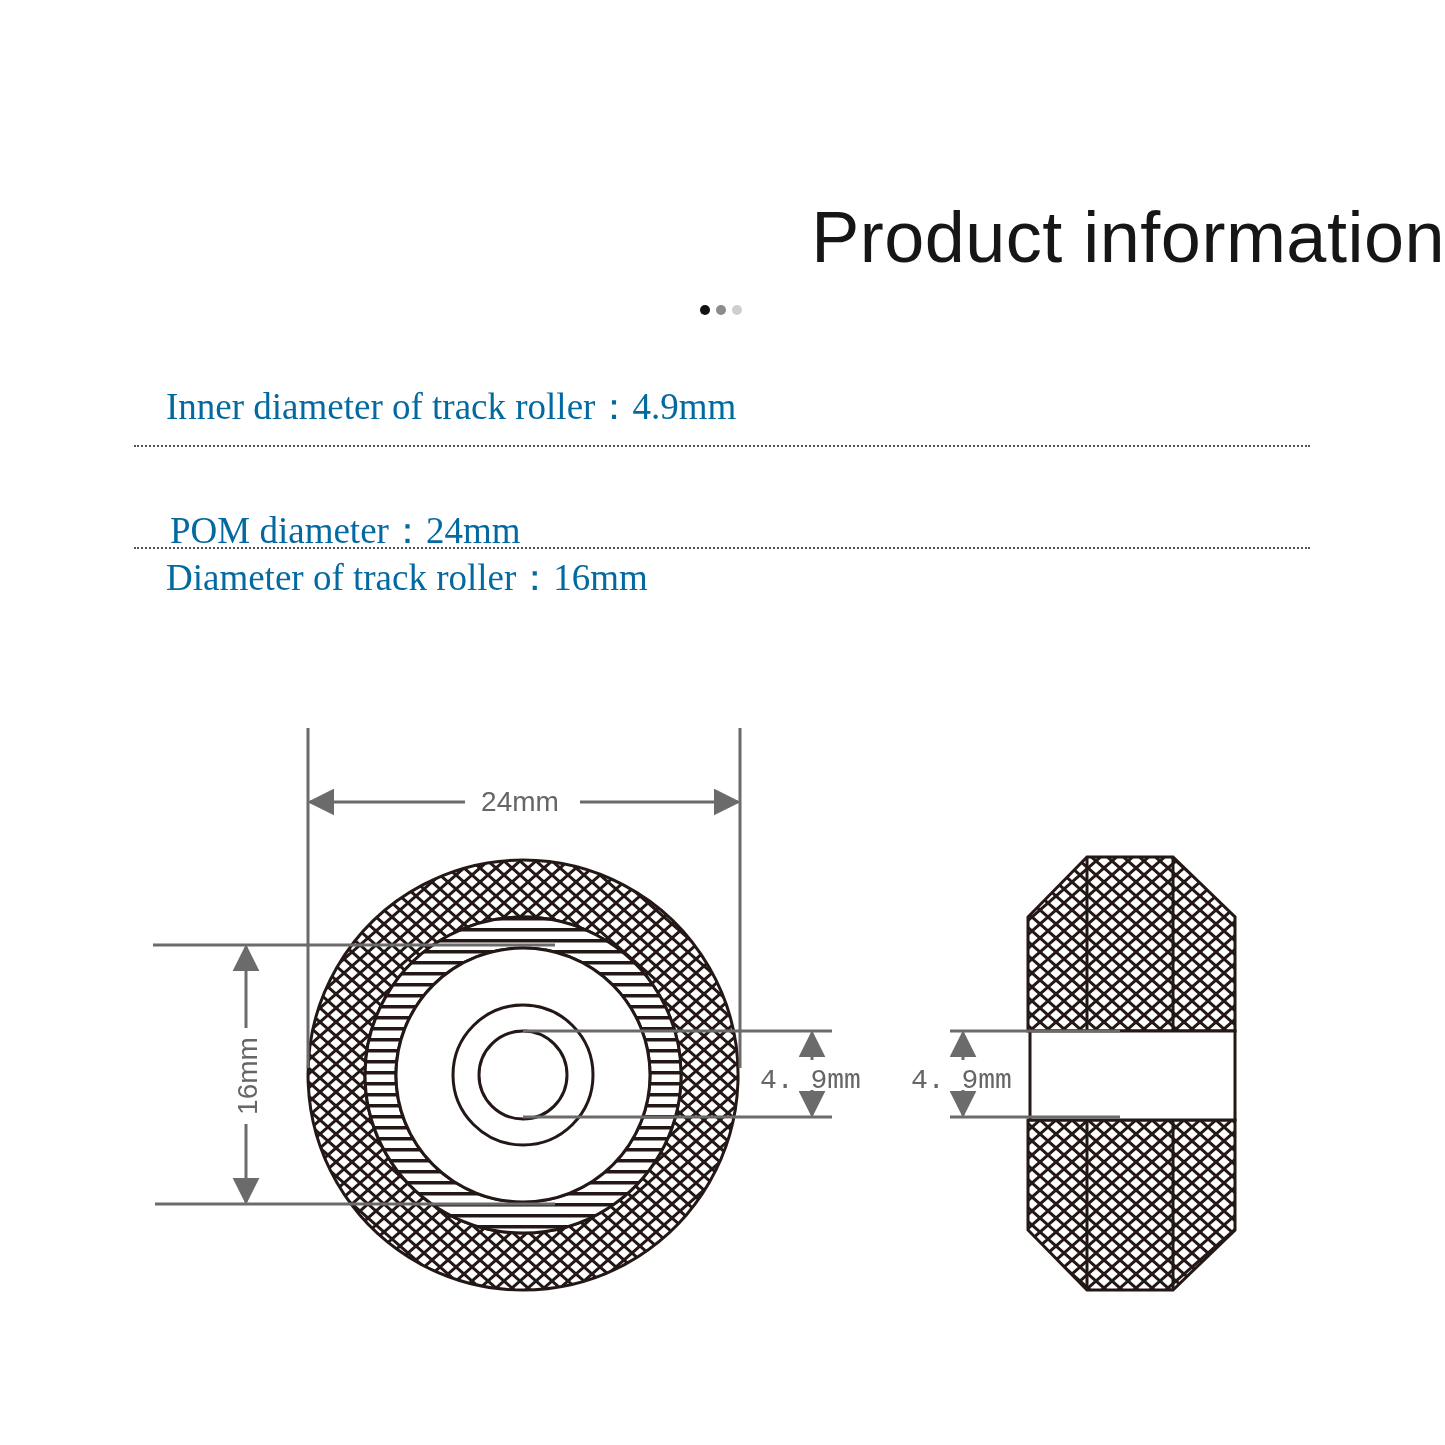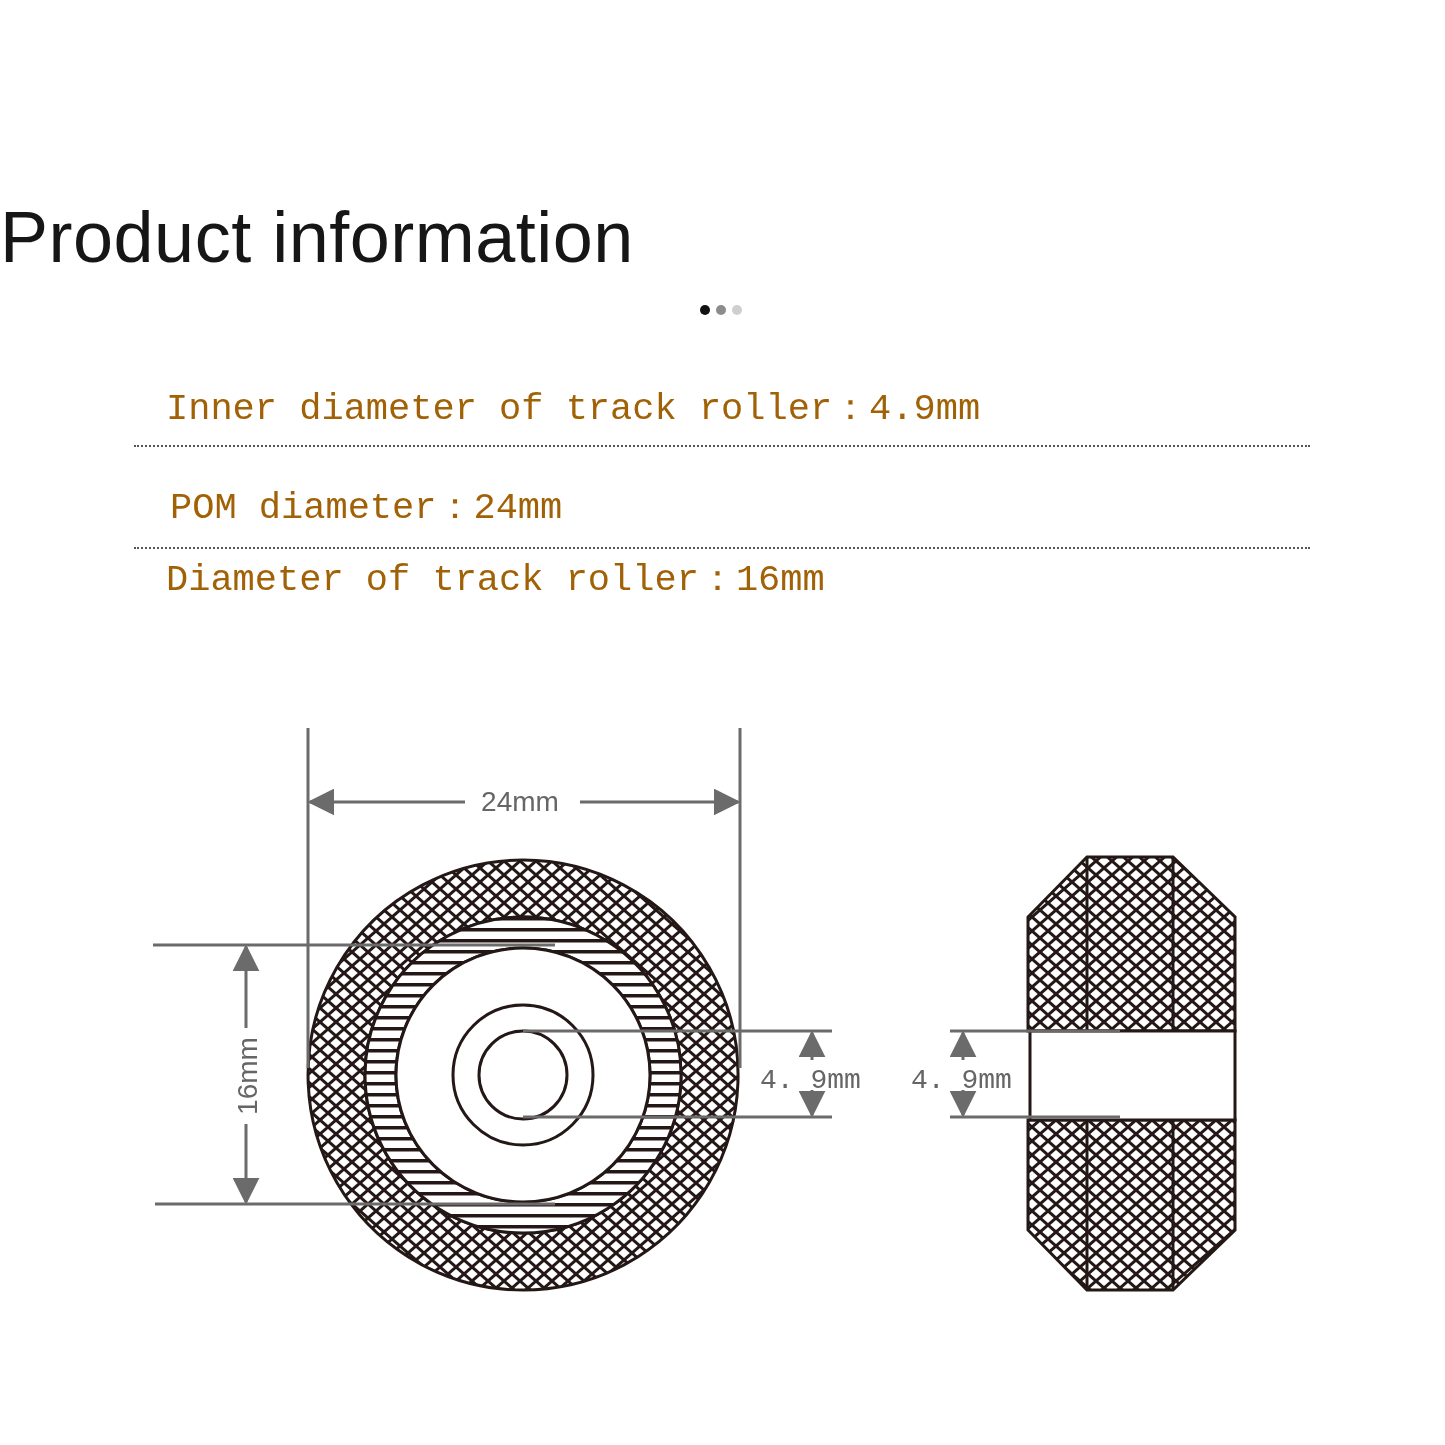--- a/index.html
+++ b/index.html
@@ -1,20 +1,20 @@
 <!DOCTYPE html>
 <html><head>
 <meta charset="utf-8">
 <style>
   html, body { margin: 0; padding: 0; background: #ffffff; }
   body { width: 1445px; height: 1445px; position: relative; overflow: hidden; font-family: "Liberation Sans", sans-serif; }
-  .title { position: absolute; left: 0; width: 1445px; top: 196px; text-align: left; font-size: 72px; color: #161616; letter-spacing: 0.5px; font-family: "Liberation Sans", sans-serif; }
+  .title { position: absolute; left: 0; width: 1445px; top: 196px; text-align: right; font-size: 72px; color: #161616; letter-spacing: 0.5px; font-family: "Liberation Sans", sans-serif; }
   .dots { position: absolute; top: 305px; left: 700px; display: flex; gap: 6px; }
   .dot { width: 10px; height: 10px; border-radius: 50%; }
-  .spec { position: absolute; font-size: 37px; color: #a16207; font-family: Liberation Mono, monospace; white-space: nowrap; }
+  .spec { position: absolute; font-size: 37px; color: #0369a1; font-family: Liberation Serif, serif; white-space: nowrap; }
   .divider { position: absolute; left: 134px; width: 1176px; height: 0; border-top: 2px dotted #555; }
   svg.drawing { position: absolute; left: 0; top: 0; }
   .dimtext { font-family: "Liberation Sans", sans-serif; fill: #666; }
   .dimtext-mono { font-family: "Liberation Mono", monospace; fill: #666; }
 </style>
 </head>
 <body>
 
 <div class="title">Product information</div>
 
@@ -22,21 +22,21 @@
   <span class="dot" style="background:#111"></span>
   <span class="dot" style="background:#8c8c8c"></span>
   <span class="dot" style="background:#cfcfcf"></span>
 </div>
 
 <div class="spec" style="left:166px; top:382px;">
   <span>Inner diameter of track roller</span><span>：</span><span>4.9mm</span>
 </div>
 <div class="divider" style="top:445px;"></div>
 
-<div class="spec" style="left:170px; top:481px;">
+<div class="spec" style="left:170px; top:506px;">
   <span>POM diameter</span><span>：</span><span>24mm</span>
 </div>
 <div class="divider" style="top:547px;"></div>
 
 <div class="spec" style="left:166px; top:553px;">
   <span>Diameter of track roller</span><span>：</span><span>16mm</span>
 </div>
 
 <svg class="drawing" width="1445" height="1445" viewBox="0 0 1445 1445">
   <defs>

